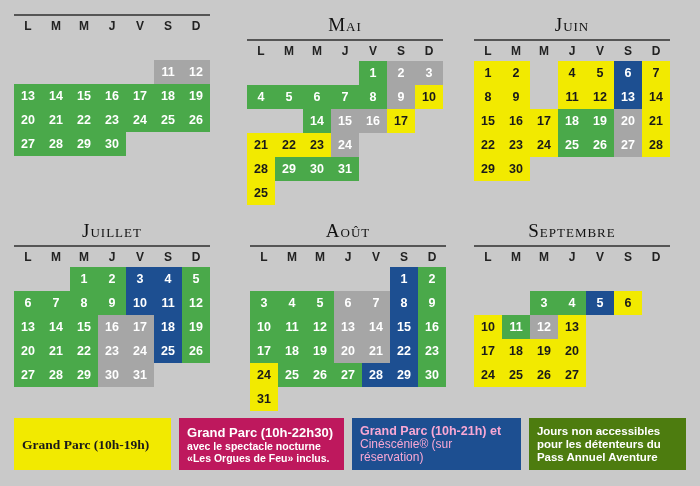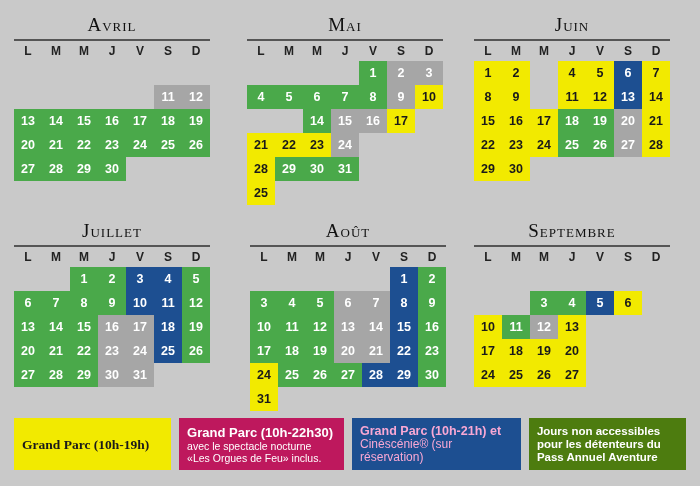--- a/index.html
+++ b/index.html
@@ -65,34 +65,33 @@
   .lg{
     padding:6px 8px;
     box-sizing:border-box;
     display:flex;align-items:center;
   }
   .lg p{margin:0;}
   .lg1{width:160px;background:#f2ea00;color:#1a1a1a;}
   .lg1 .t1{font-size:13.5px;font-weight:bold;font-family:Liberation Serif, serif;}
   .lg2{width:168px;background:#be185d;color:#ffffff;}
   .lg2 .t1{font-size:13px;font-weight:bold;display:block;}
-  .lg2 .t2{font-size:10.5px;display:block;line-height:12px;}
+  .lg2 .t2{font-size:10.5px;display:block;line-height:12px;font-weight:bold;}
   .lg3{width:172px;background:#1d4f91;color:#f9a8d4;}
   .lg3 .t1{font-size:12.5px;font-weight:bold;display:block;}
   .lg3 .t2{font-size:12px;display:block;line-height:13px;}
   .lg4{width:160px;background:#4d7c0f;color:#ffffff;}
   .lg4 .t1{font-size:11.5px;font-weight:bold;display:block;line-height:13px;}
 </style>
 </head>
 <body>
 
 <div class="page">
 
   <div class="month" style="left:14px;top:14px;">
-    <div class="month-title">Avril</div>
     <div class="rule"></div>
     <div class="dow">
       <div>L</div>
       <div>M</div>
       <div>M</div>
       <div>J</div>
       <div>V</div>
       <div>S</div>
       <div>D</div>
     </div>

